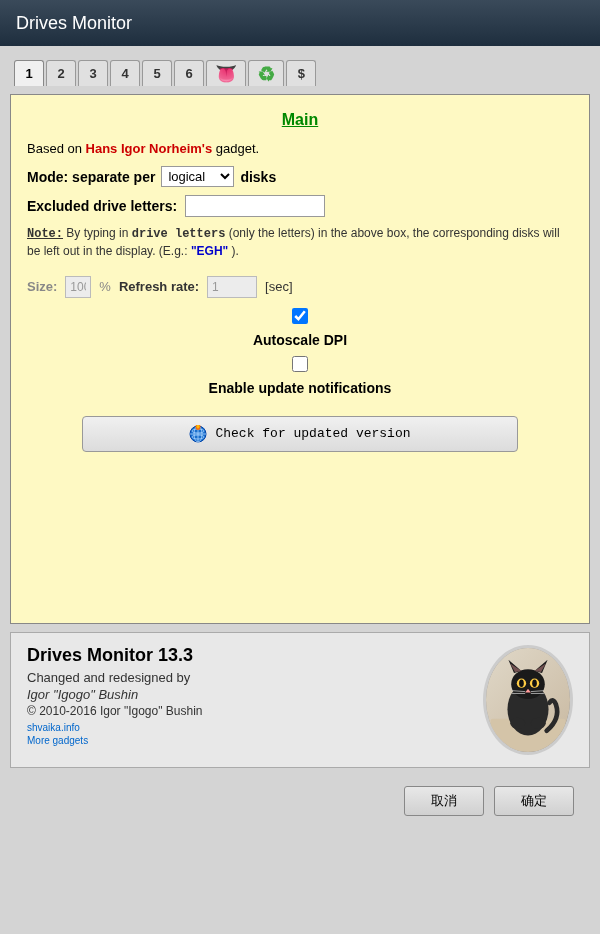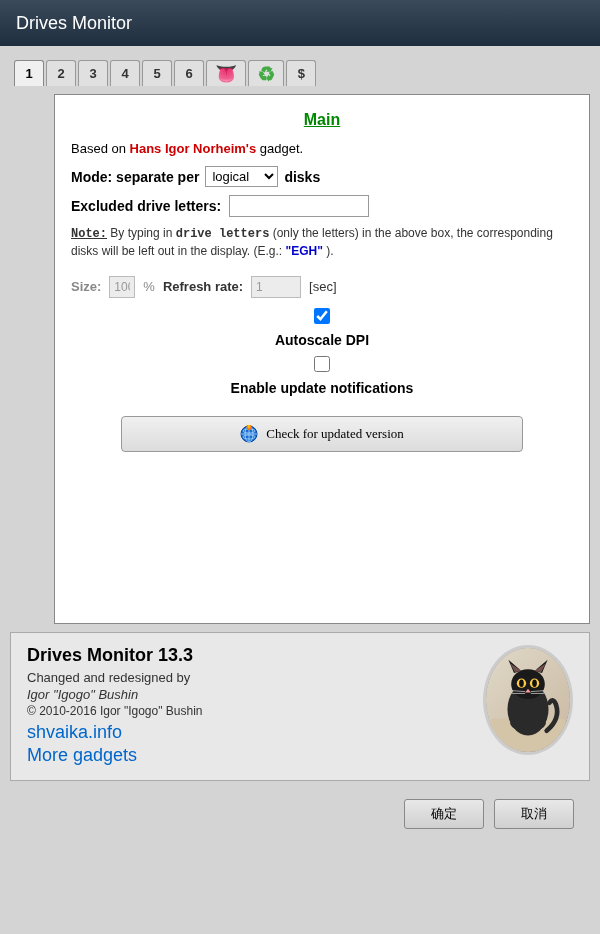--- a/index.html
+++ b/index.html
@@ -65,26 +65,25 @@
       border-color: #888;
     }
 
     .tab-icon {
       font-size: 18px;
       line-height: 1;
     }
 
     
     .content-panel {
-      background: #ffffff;
+      background: #fef9c3;
       border: 1px solid #888;
       padding: 16px;
       flex: 1;
       max-height: 530px;
-      margin-left: 44px;
     }
 
     .panel-title {
       text-align: center;
       font-size: 16px;
       font-weight: bold;
       color: #008800;
       text-decoration: underline;
       margin-bottom: 12px;
     }
@@ -207,21 +206,21 @@
       display: flex;
       align-items: center;
       justify-content: center;
       gap: 8px;
       margin-top: 20px;
       padding: 8px 20px;
       background: linear-gradient(180deg, #f0f0f0 0%, #dcdcdc 100%);
       border: 1px solid #999;
       border-radius: 4px;
       cursor: pointer;
-      font-family: Liberation Serif, serif;
+      font-family: Liberation Mono, monospace;
       font-size: 13px;
       color: #000;
       width: 80%;
       margin-left: auto;
       margin-right: auto;
     }
 
     
     .bottom-section {
       background: #e8e8e8;
@@ -252,21 +251,21 @@
     .copyright-text {
       font-size: 12px;
       color: #333;
       margin-bottom: 4px;
     }
 
     .link {
       color: #0066cc;
       text-decoration: none;
       display: block;
-      font-size: 18px;
+      font-size: 10px;
       margin-bottom: 2px;
       cursor: pointer;
     }
 
     .cat-image {
       width: 90px;
       height: 110px;
       border-radius: 50%;
       background: linear-gradient(135deg, #888 0%, #aaa 50%, #666 100%);
       overflow: hidden;
@@ -444,17 +443,17 @@
 
         <ellipse cx="34" cy="80" rx="8" ry="6" fill="#2a2a2a"></ellipse>
         <ellipse cx="56" cy="80" rx="8" ry="6" fill="#2a2a2a"></ellipse>
 
         <path d="M65 88 Q80 75 75 60 Q72 52 68 58" fill="none" stroke="#2a2a2a" stroke-width="5" stroke-linecap="round"></path>
       </svg>
     </div>
   </div>
 
   <div class="footer-buttons">
+    <button class="footer-btn">取消</button>
     <button class="footer-btn">确定</button>
-    <button class="footer-btn">取消</button>
   </div>
 
 </div>
 
 </body></html>

